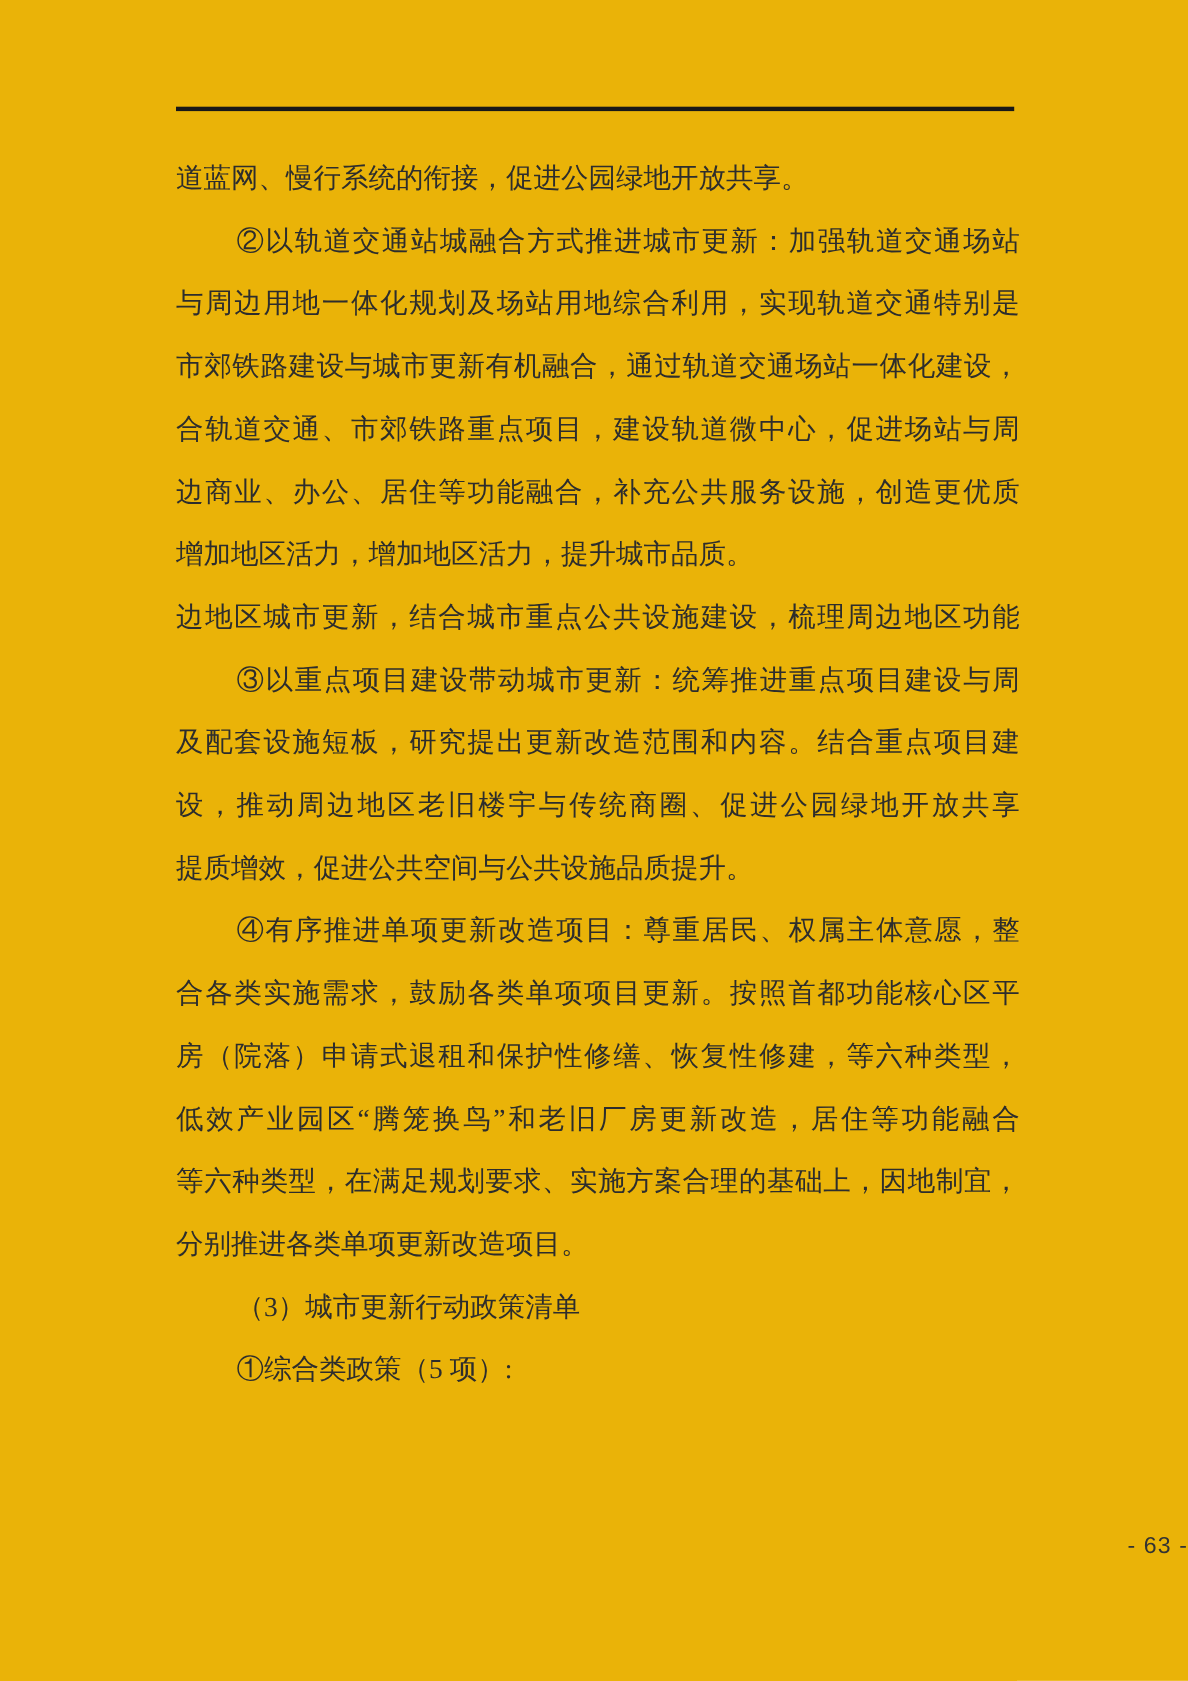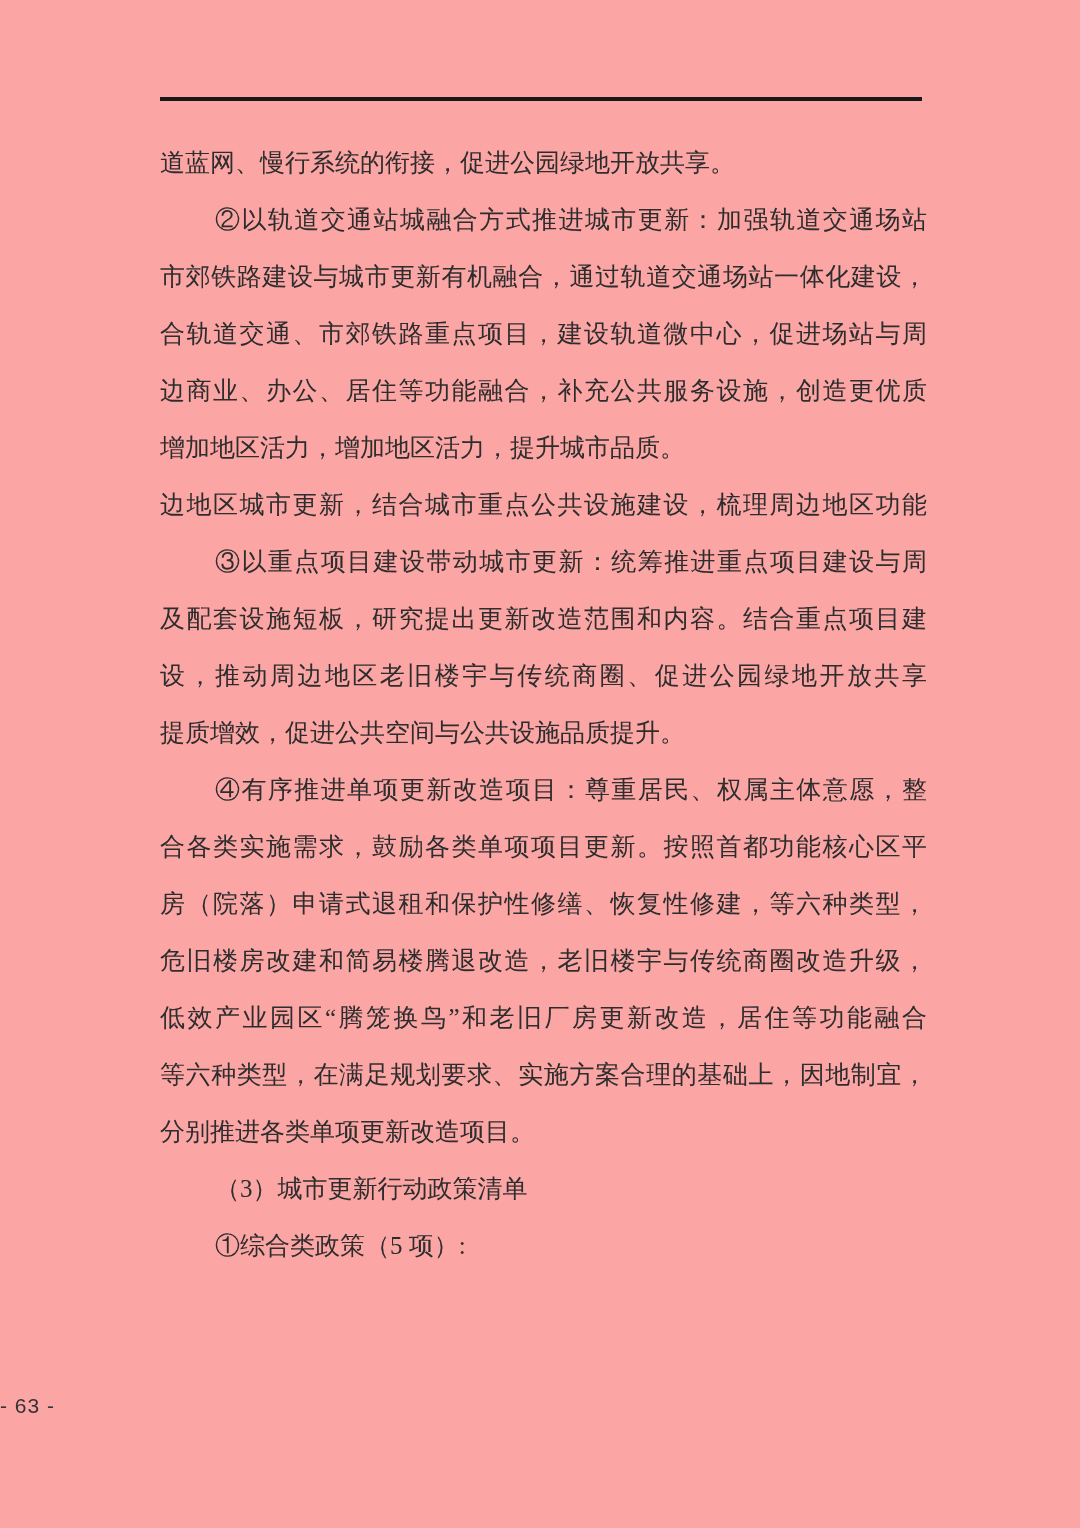--- a/index.html
+++ b/index.html
@@ -10,21 +10,21 @@
     width: 1080px;
     height: 1528px;
     background: #fdfdfc;
     font-family: "Liberation Serif", "DejaVu Serif", serif;
   }
   .page {
     position: relative;
     width: 1080px;
     height: 1528px;
     overflow: hidden;
-    background: #fca5a5;
+    background: #eab308;
   }
   .header-rule {
     position: absolute;
     left: 160px;
     top: 97px;
     width: 762px;
     height: 4px;
     background: #181818;
   }
   .text-block {
@@ -49,51 +49,51 @@
   }
   .line.indent {
     text-indent: 55px;
   }
   .footer {
     position: absolute;
     left: 0;
     top: 1388px;
     width: 1080px;
     height: 36px;
-    text-align: left;
+    text-align: right;
   }
   .page-number {
     font-size: 21px;
     line-height: 36px;
     color: #333333;
     letter-spacing: 1px;
     font-family: "Liberation Sans", "DejaVu Sans", sans-serif;
   }
 </style>
 </head>
 <body>
 
 <div class="page">
   <div class="header-rule"></div>
   <div class="text-block">
       <div class="line">道蓝网、慢行系统的衔接，促进公园绿地开放共享。</div>
       <div class="line fill indent">②以轨道交通站城融合方式推进城市更新：加强轨道交通场站</div>
+      <div class="line fill">与周边用地一体化规划及场站用地综合利用，实现轨道交通特别是</div>
       <div class="line fill">市郊铁路建设与城市更新有机融合，通过轨道交通场站一体化建设，</div>
       <div class="line fill">合轨道交通、市郊铁路重点项目，建设轨道微中心，促进场站与周</div>
       <div class="line fill">边商业、办公、居住等功能融合，补充公共服务设施，创造更优质</div>
       <div class="line">增加地区活力，增加地区活力，提升城市品质。</div>
       <div class="line fill">边地区城市更新，结合城市重点公共设施建设，梳理周边地区功能</div>
       <div class="line fill indent">③以重点项目建设带动城市更新：统筹推进重点项目建设与周</div>
       <div class="line fill">及配套设施短板，研究提出更新改造范围和内容。结合重点项目建</div>
       <div class="line fill">设，推动周边地区老旧楼宇与传统商圈、促进公园绿地开放共享</div>
       <div class="line">提质增效，促进公共空间与公共设施品质提升。</div>
       <div class="line fill indent">④有序推进单项更新改造项目：尊重居民、权属主体意愿，整</div>
       <div class="line fill">合各类实施需求，鼓励各类单项项目更新。按照首都功能核心区平</div>
       <div class="line fill">房（院落）申请式退租和保护性修缮、恢复性修建，等六种类型，</div>
-      <div class="line fill">危旧楼房改建和简易楼腾退改造，老旧楼宇与传统商圈改造升级，</div>
       <div class="line fill">低效产业园区“腾笼换鸟”和老旧厂房更新改造，居住等功能融合</div>
       <div class="line fill">等六种类型，在满足规划要求、实施方案合理的基础上，因地制宜，</div>
       <div class="line">分别推进各类单项更新改造项目。</div>
       <div class="line indent">（3）城市更新行动政策清单</div>
       <div class="line indent">①综合类政策（5 项）:</div>
     </div>
   <div class="footer">
     <span class="page-number">- 63 -</span>
   </div>
 </div>

